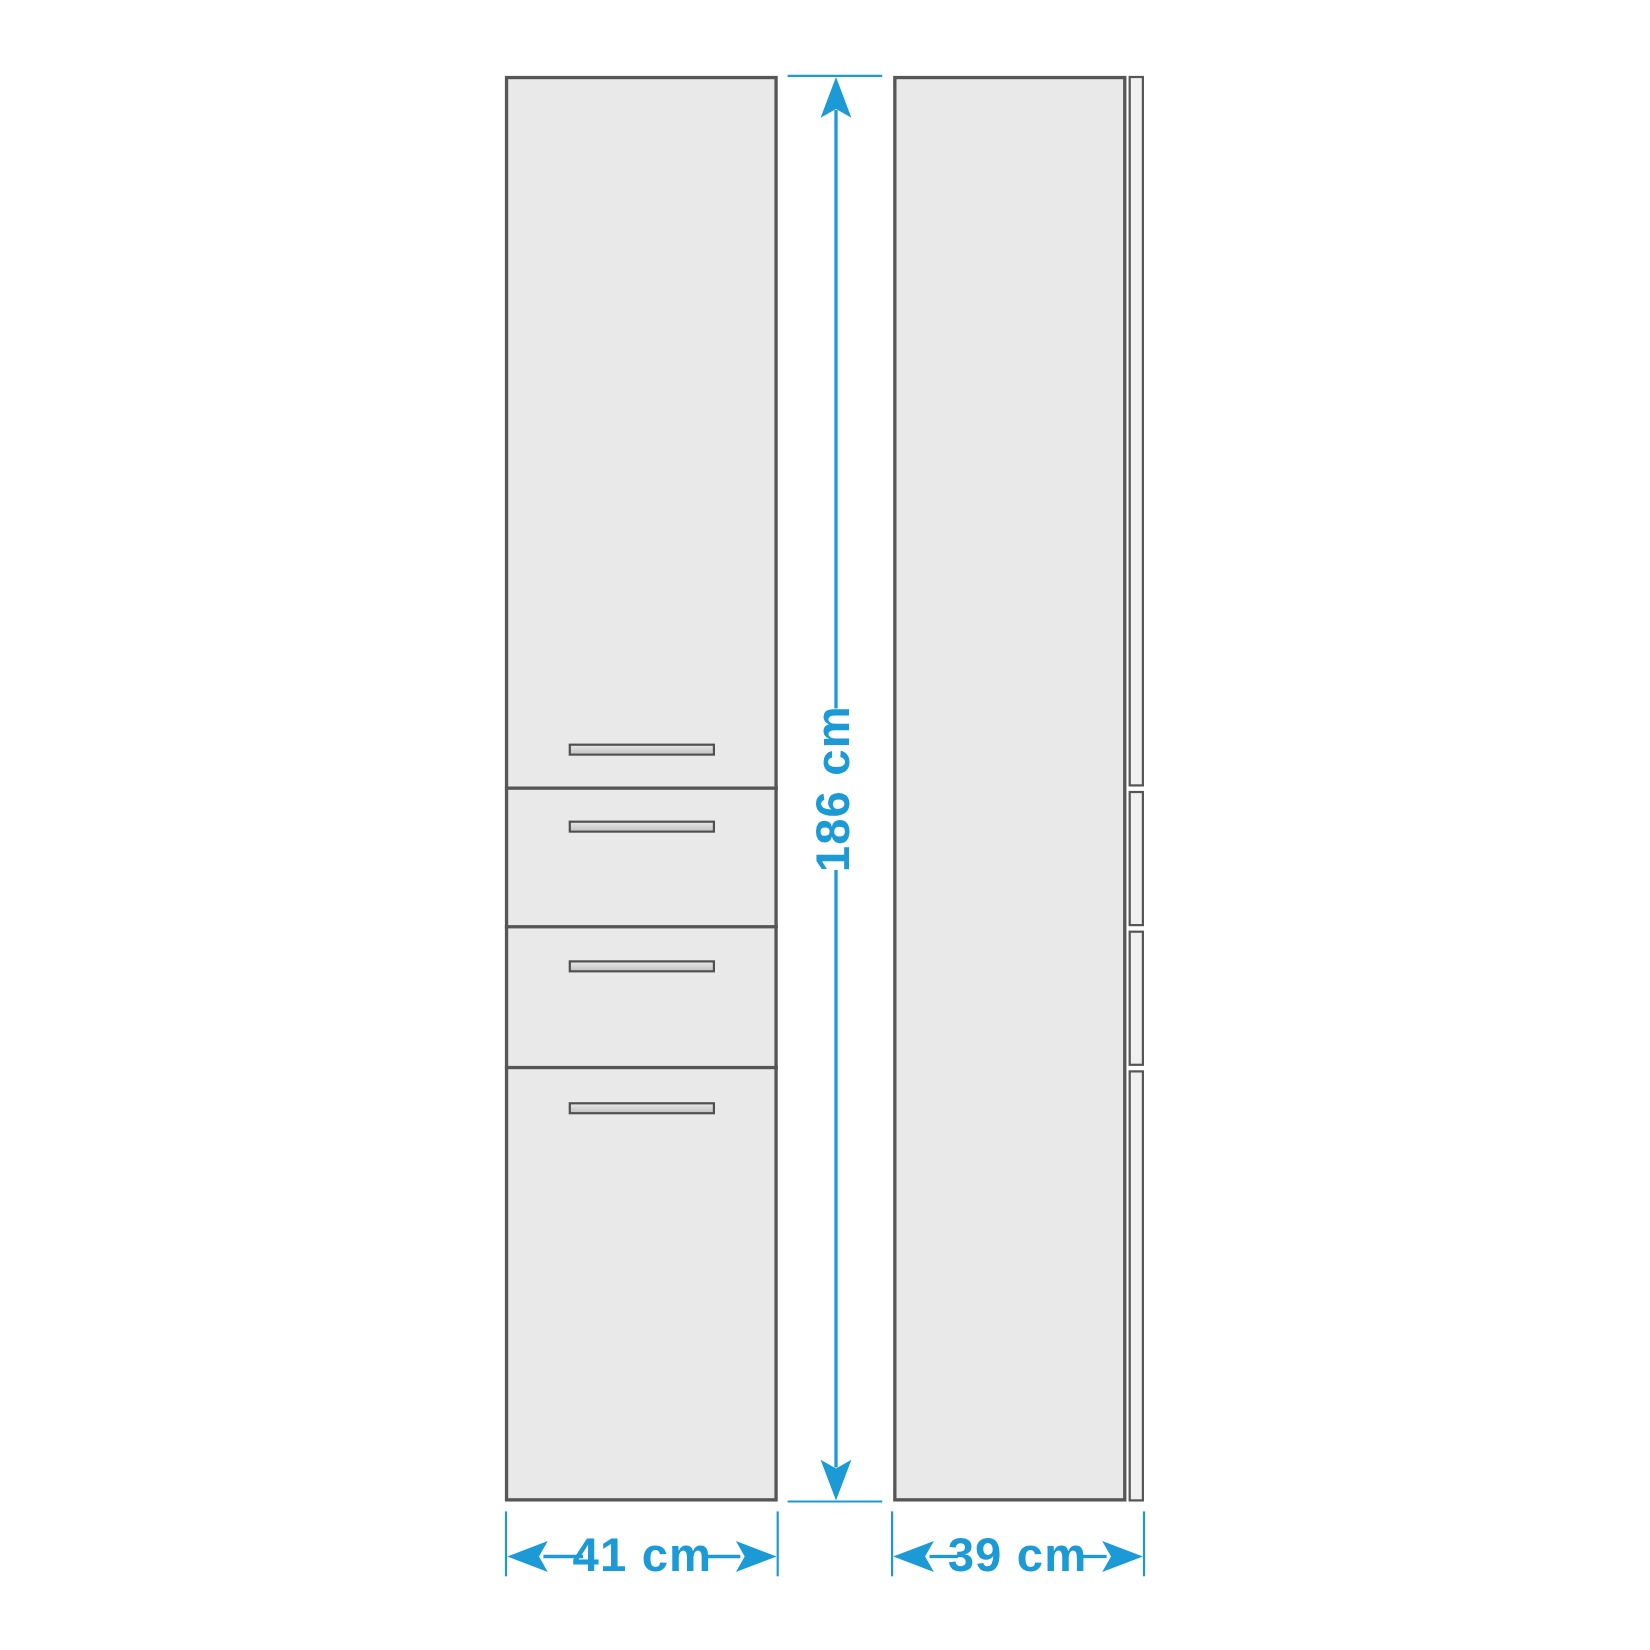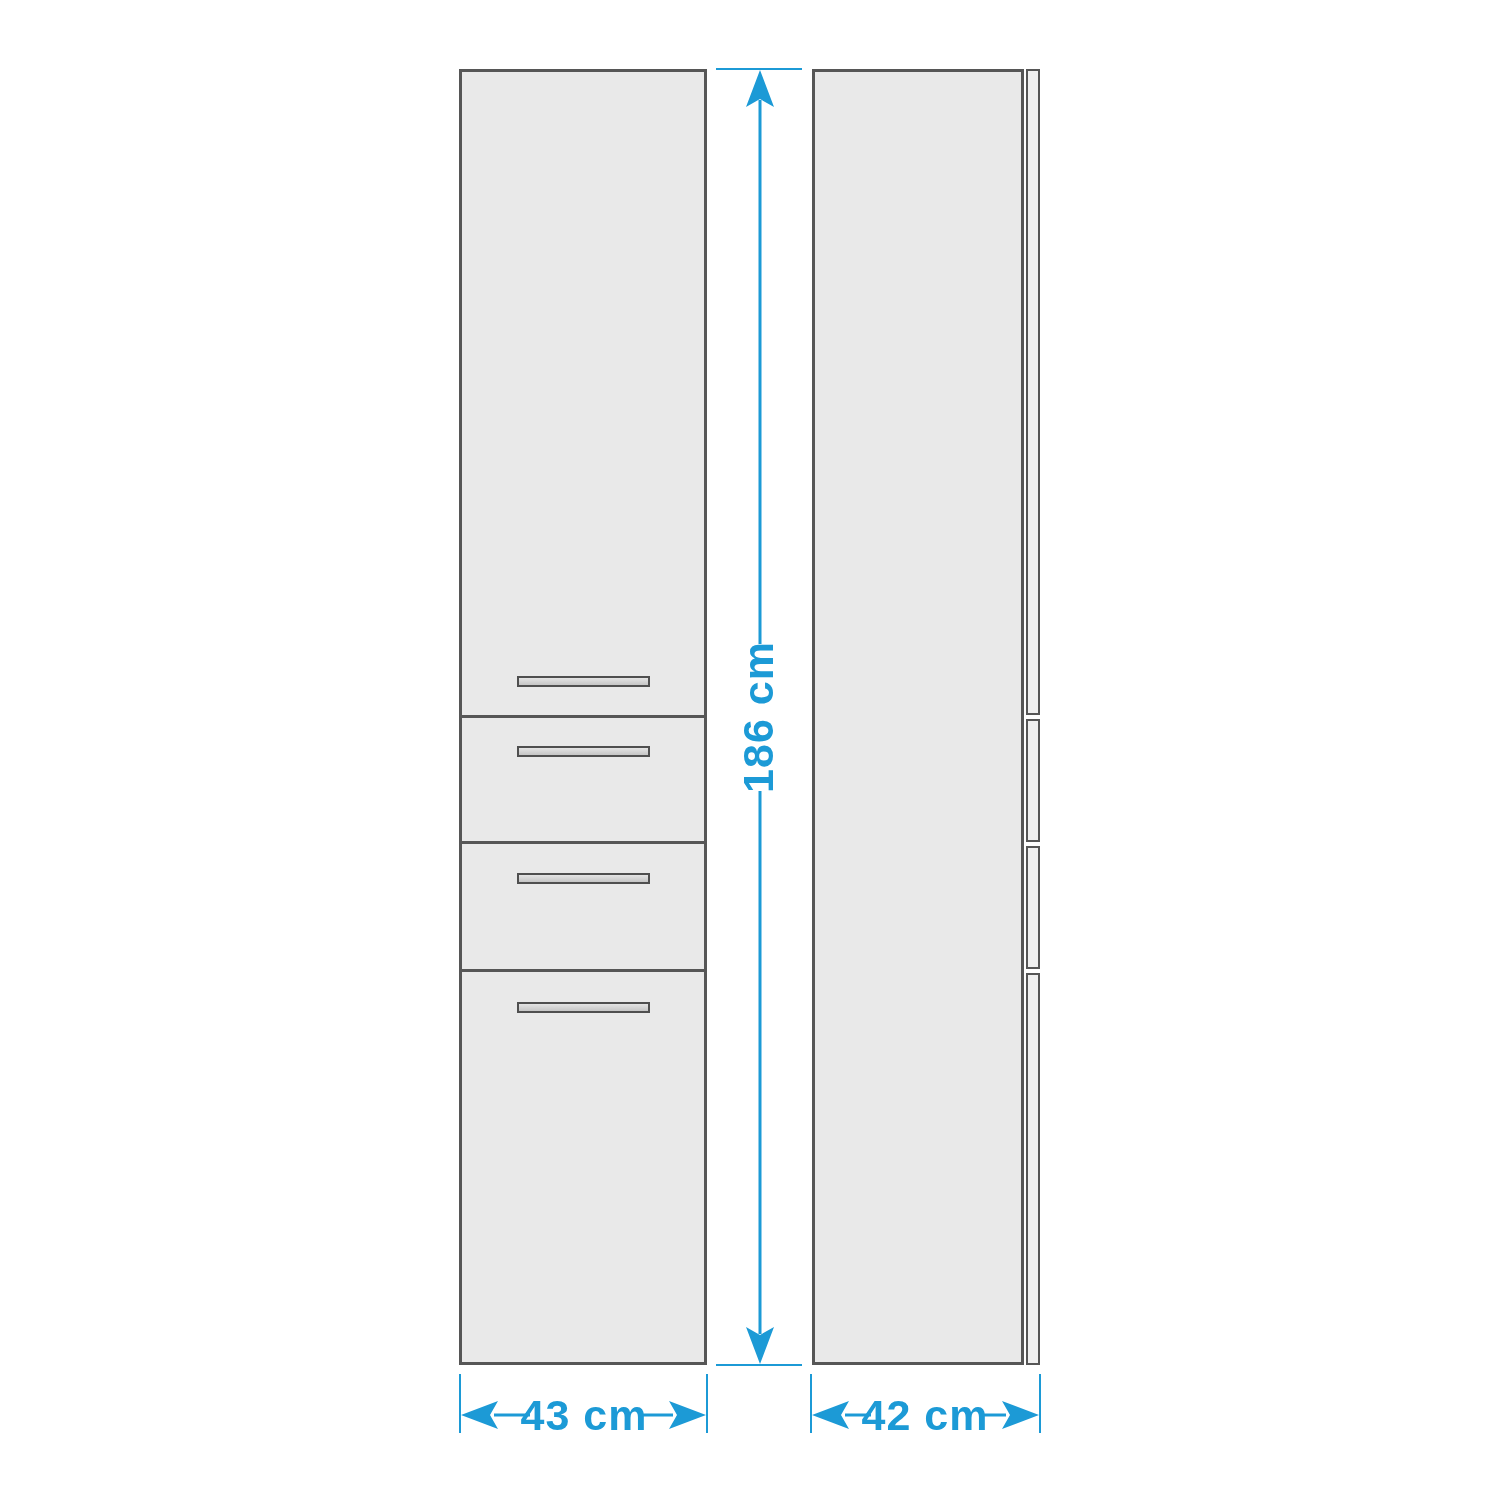--- a/index.html
+++ b/index.html
@@ -138,16 +138,16 @@
       <line class="ext" x1="811" y1="1374" x2="811" y2="1433"></line>
       <line class="ext" x1="1040" y1="1374" x2="1040" y2="1433"></line>
       <line class="dim" x1="845" y1="1415" x2="871" y2="1415"></line>
       <line class="dim" x1="979" y1="1415" x2="1006" y2="1415"></line>
       <polygon points="812,1415 849,1401 841,1415 849,1429"></polygon>
       <polygon points="1039,1415 1002,1401 1010,1415 1002,1429"></polygon>
     </g>
   </svg>
 
   <div class="dim-label height-label">186 cm</div>
-  <div class="dim-label width-label">43 cm</div>
-  <div class="dim-label depth-label">42 cm</div>
+  <div class="dim-label width-label">41 cm</div>
+  <div class="dim-label depth-label">39 cm</div>
 
 </div>
 
 </body></html>

